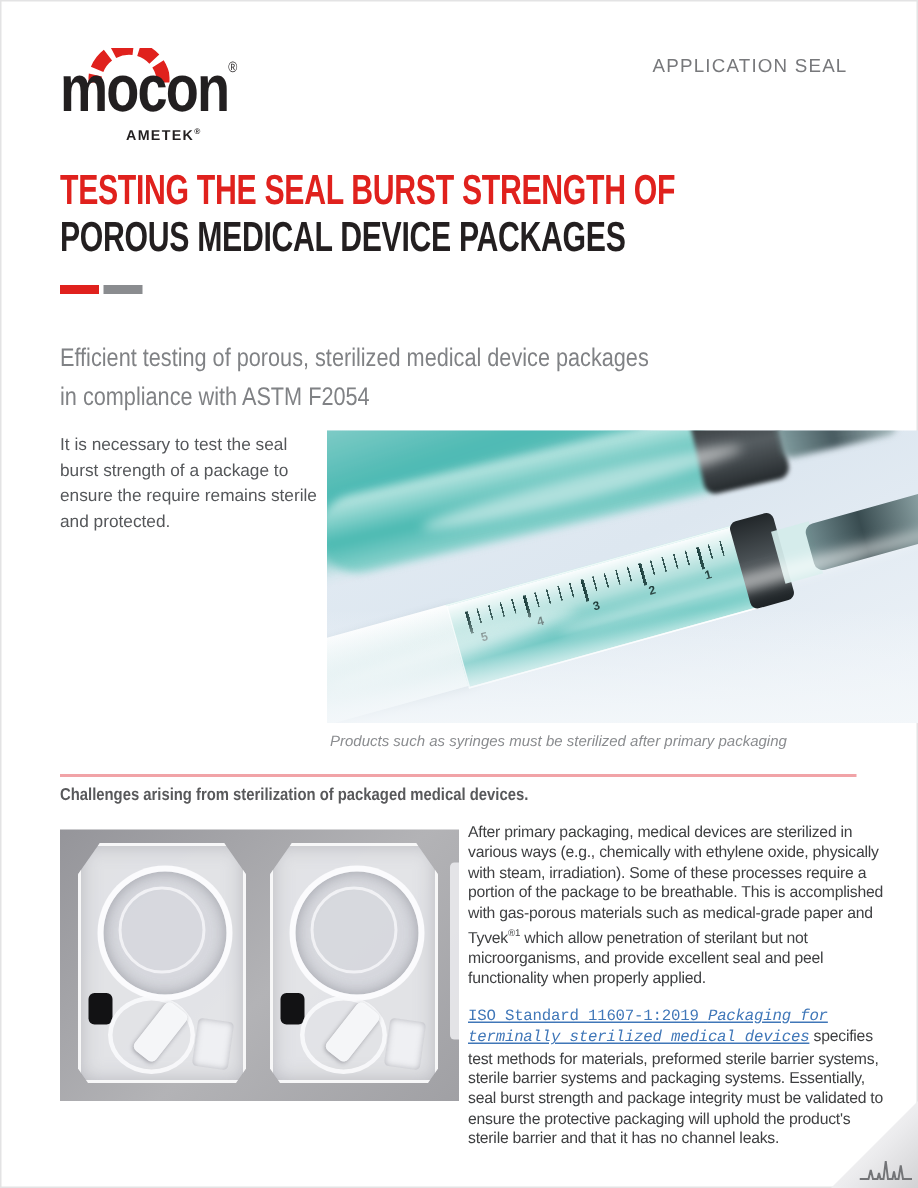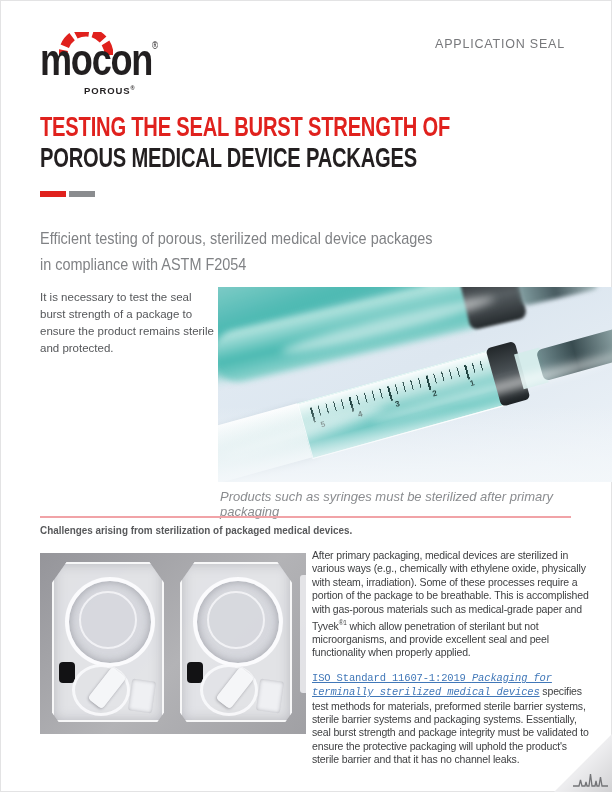--- a/index.html
+++ b/index.html
@@ -52,21 +52,21 @@
   .m-stopper{position:absolute;left:308px;top:1px;width:30px;height:60px;border-radius:5px;background:linear-gradient(to bottom,#22272a,#4c5357 48%,#1d2225);}
   .m-neck{position:absolute;left:334px;top:14px;width:26px;height:36px;background:rgba(212,236,234,.92);}
   .m-tip{position:absolute;left:356px;top:16px;width:92px;height:32px;border-radius:6px;background:linear-gradient(to right,rgba(95,125,128,.85),rgba(42,62,66,.92) 40%,rgba(145,172,172,.8));}
   .film-streak{position:absolute;background:rgba(255,255,255,.55);filter:blur(4px);border-radius:50%;}
   .fs1{left:60px;top:30px;width:220px;height:16px;transform:rotate(-14deg);}
   .fs2{left:150px;top:95px;width:260px;height:12px;transform:rotate(-15deg);}
   .fs3{left:-10px;top:140px;width:180px;height:14px;transform:rotate(-18deg);opacity:.8;}
   .film-bottom{position:absolute;left:-20px;bottom:-34px;width:470px;height:110px;background:linear-gradient(to top,rgba(243,247,250,.95) 30%,rgba(243,247,250,0));}
 
   
-  .caption{position:absolute;font-size:13px;font-style:italic;color:#8a8c8f;}
+  .caption{position:absolute;font-size:10px;font-style:italic;color:#8a8c8f;}
   .cap1{left:220px;top:489px;}
   .cap2{left:40px;top:740px;}
 
   
   .divider{position:absolute;left:40px;top:516px;width:531px;height:2px;background:#f1a3a7;}
   .section-heading{position:absolute;left:40px;top:524px;font-size:11.5px;font-weight:700;color:#58595b;transform:scaleX(.86);transform-origin:left top;white-space:nowrap;}
 
   
   .fig-trays{position:absolute;left:40px;top:553px;width:266px;height:181px;overflow:hidden;background:linear-gradient(135deg,#95959a 0%,#b3b3b6 55%,#a0a0a4 100%);}
   .tray{position:absolute;top:9px;width:112px;height:160px;background:rgba(230,231,235,.93);clip-path:polygon(0 13%,13% 0,87% 0,100% 13%,100% 94%,94% 100%,6% 100%,0 94%);box-shadow:inset 0 0 0 2px rgba(255,255,255,.85),inset 0 0 14px rgba(120,120,130,.5),0 4px 10px rgba(0,0,0,.3);}
@@ -97,36 +97,36 @@
 
 <div class="page">
 
   <div class="app-note">APPLICATION SEAL</div>
 
   <div class="logo">
     <svg class="logo-arc" viewBox="0 0 54 24">
       <path d="M4,23 A23,23 0 0 1 50,23" fill="none" stroke="#e0211d" stroke-width="9" stroke-dasharray="5 4 12 4 14 4 12 4 20"></path>
     </svg>
     <div class="brand-word"><span>mocon</span><span class="brand-reg">®</span></div>
-    <div class="sub-brand"><span>POROUS</span><span class="sub-reg">®</span></div>
+    <div class="sub-brand"><span>AMETEK</span><span class="sub-reg">®</span></div>
   </div>
 
   <div class="title">
     <div class="title-line red">TESTING THE SEAL BURST STRENGTH OF</div>
     <div class="title-line dark">POROUS MEDICAL DEVICE PACKAGES</div>
   </div>
 
   <div class="dashes">
     <span class="dash red"></span><span class="dash gray"></span>
   </div>
 
   <div class="subtitle">Efficient testing of porous, sterilized medical device packages in compliance with ASTM F2054</div>
 
   <div class="intro">
-    <p>It is necessary to test the seal burst strength of a package to ensure the product remains sterile and protected.</p>
+    <p>It is necessary to test the seal burst strength of a package to ensure the require remains sterile and protected.</p>
   </div>
 
   <div class="fig-syringes">
     <div class="syr-a"></div>
     <div class="syr-b">
       <div class="b-body"></div>
       <div class="b-head"></div>
       <div class="b-tip"></div>
     </div>
     <div class="film-streak fs1"></div>

